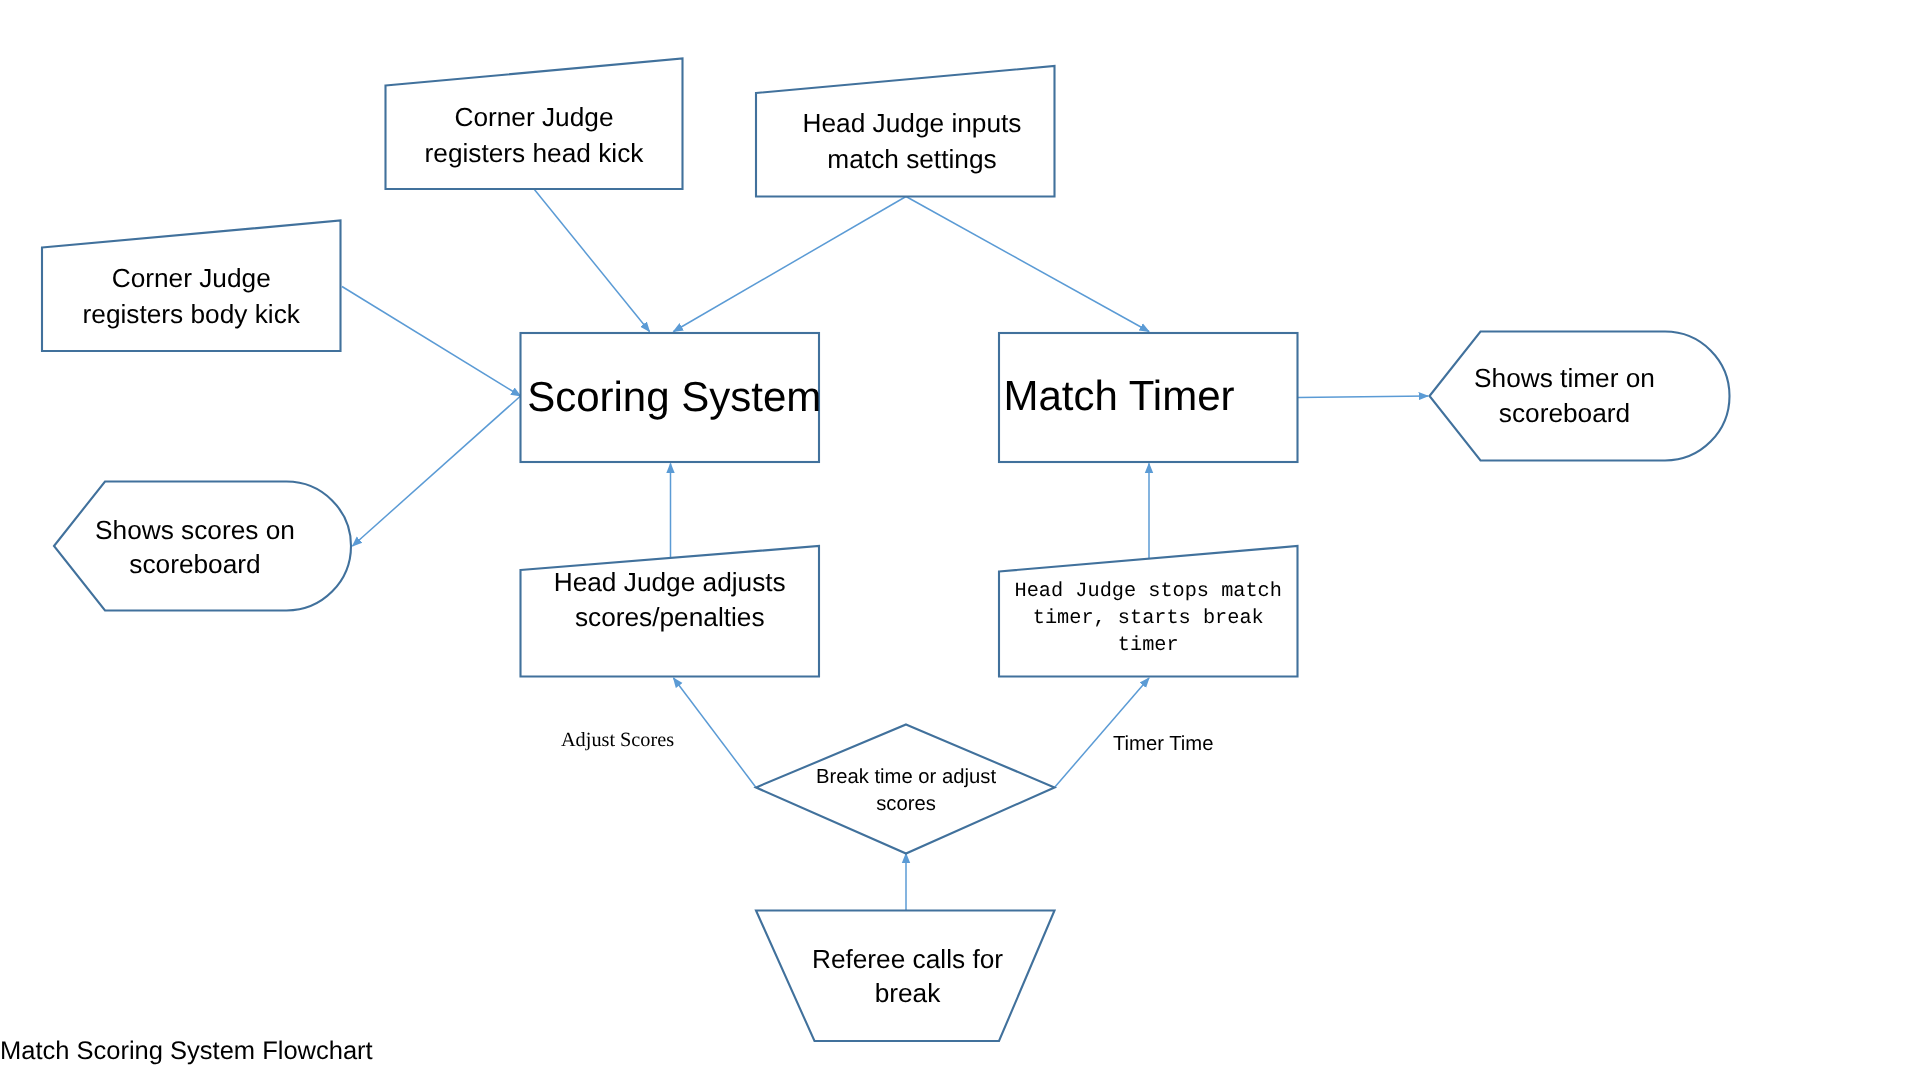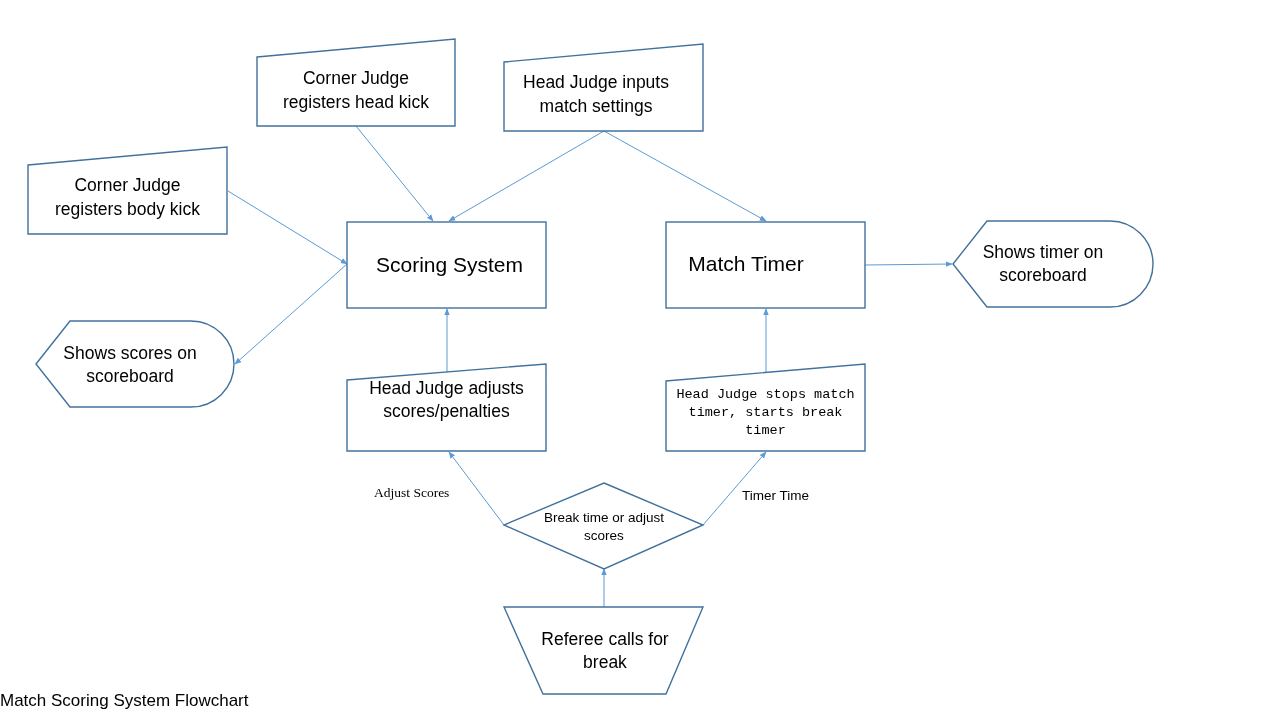--- a/index.html
+++ b/index.html
@@ -4,21 +4,21 @@
   <style>
     html, body { margin: 0; padding: 0; background: #ffffff; }
     body { width: 1280px; height: 720px; position: relative; overflow: hidden;
            font-family: "Liberation Sans", "DejaVu Sans", sans-serif; color: #000; }
     #canvas { position: absolute; left: 0; top: 0; width: 1280px; height: 720px; }
     .shape { fill: #ffffff; stroke: #41719c; stroke-width: 1.4; }
     .edge { stroke: #5b9bd5; stroke-width: 1; fill: none; }
     .label { position: absolute; display: flex; align-items: center; justify-content: center;
              text-align: center; line-height: 1.32; white-space: pre-line; }
     .lg { font-size: 17.5px; }
-    .xl { font-size: 21px; text-align: right; }
+    .xl { font-size: 28px; text-align: right; }
     .sm { font-size: 13.5px; }
     .edge-label { position: absolute; font-size: 13.5px; white-space: nowrap; }
     .caption { position: absolute; left: 0; top: 691px; font-size: 17px; white-space: nowrap; }
   </style>
 </head>
 <body>
 
 <svg id="canvas" viewBox="0 0 1280 720" xmlns="http://www.w3.org/2000/svg">
   <defs>
     <marker id="arrow" viewBox="0 0 10 10" refX="9" refY="5" markerWidth="7" markerHeight="7" orient="auto-start-reverse">
@@ -50,21 +50,21 @@
     <path class="shape" d="M36,364 L70,321 L191,321 A43,43 0 0 1 191,407 L70,407 Z"></path>
     <polygon class="shape" points="347,380 546,364 546,451 347,451"></polygon>
     <polygon class="shape" points="666,381 865,364 865,451 666,451"></polygon>
     <polygon class="shape" points="604,483 703,525 604,569 504,525"></polygon>
     <polygon class="shape" points="504,607 703,607 666,694 543,694"></polygon>
   </g>
 </svg>
 
 <div class="label lg" style="left:257px; top:55px; width:198px; height:71px;">Corner Judge
 registers head kick</div>
-<div class="label lg" style="left:504px; top:59px; width:184px; height:71px;">Head Judge inputs
+<div class="label lg" style="left:504px; top:59px; width:184px; height:71px;padding-left:12px;">Head Judge inputs
 match settings</div>
 <div class="label lg" style="left:28px; top:162px; width:199px; height:71px;">Corner Judge
 registers body kick</div>
 <div class="label xl" style="left:347px; top:222px; width:205px; height:86px;">Scoring System</div>
 <div class="label xl" style="left:666px; top:222px; width:160px; height:84px;">Match Timer</div>
 <div class="label lg" style="left:970px; top:221px; width:146px; height:86px;">Shows timer on
 scoreboard</div>
 <div class="label lg" style="left:55px; top:322px; width:150px; height:86px;">Shows scores on
 scoreboard</div>
 <div class="label lg" style="left:347px; top:362px; width:199px; height:76px;">Head Judge adjusts

